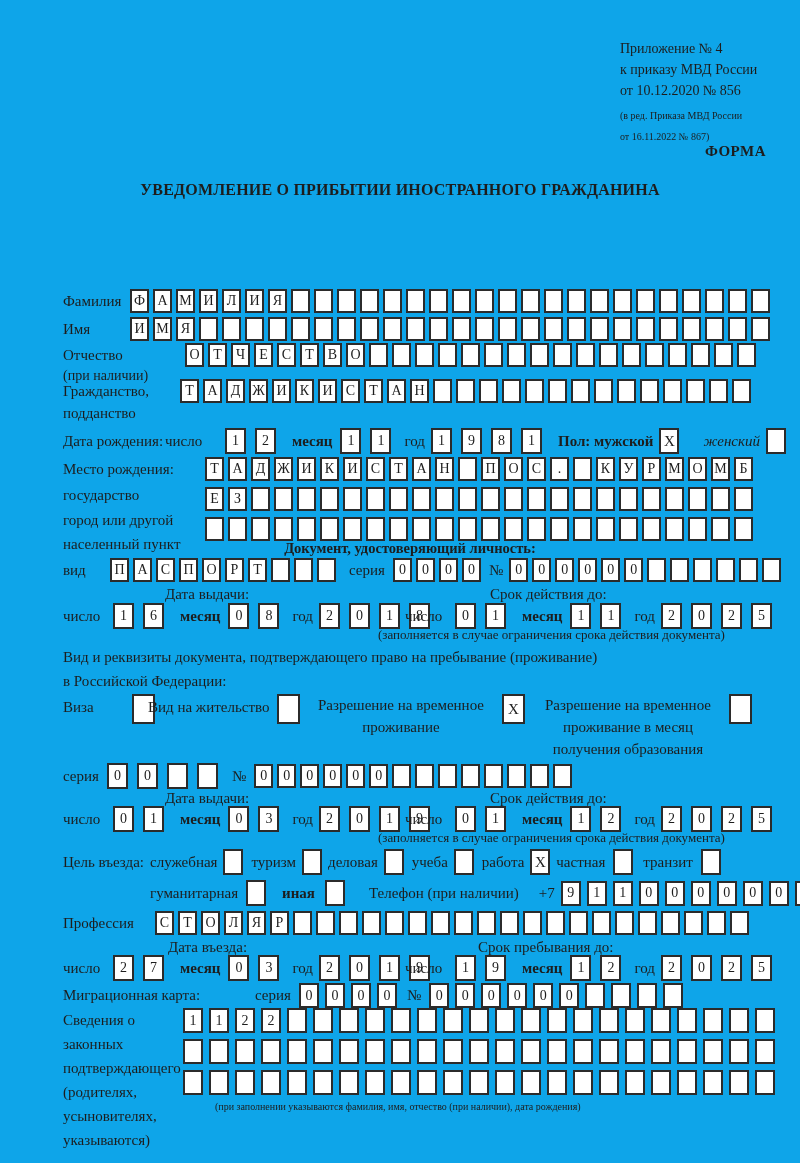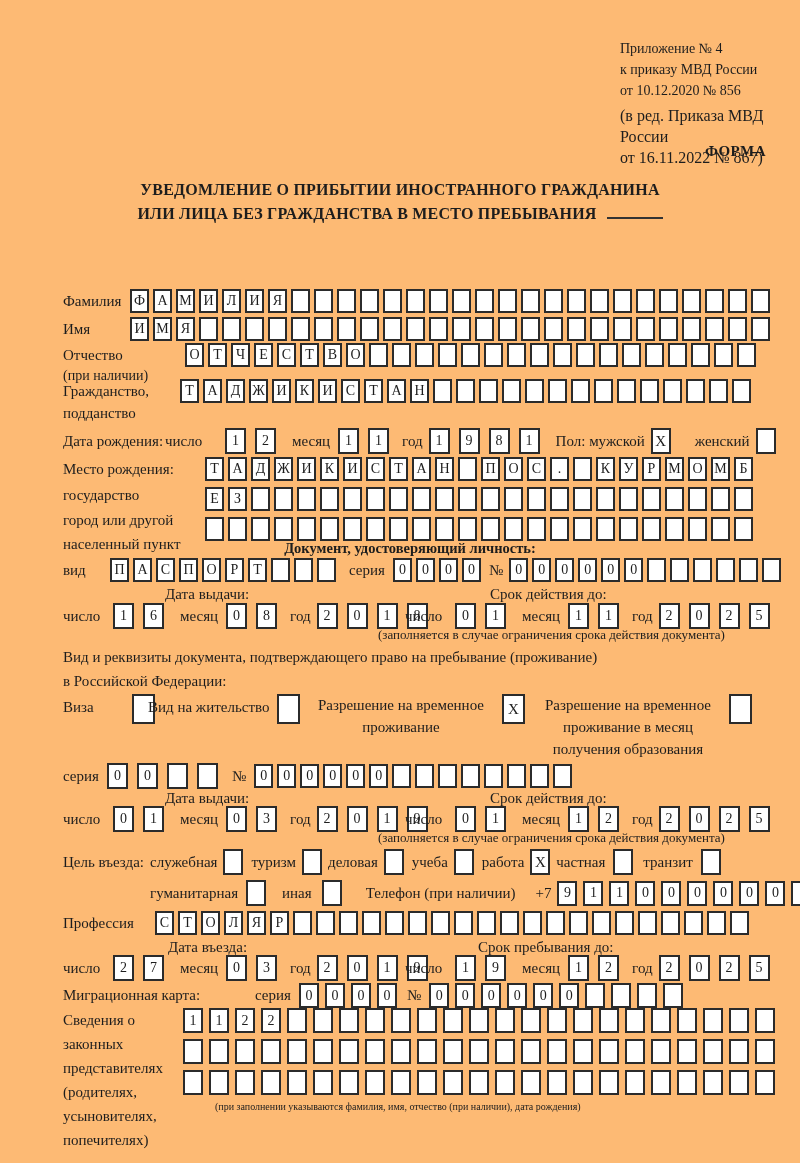--- a/index.html
+++ b/index.html
@@ -2,30 +2,30 @@
 <html><head>
 <meta charset="utf-8">
 <style>
   * { margin:0; padding:0; box-sizing:border-box; }
   html,body { background:#ffffff; }
   body {
     width:800px; height:1163px; position:relative;
     font-family:"Liberation Serif","DejaVu Serif",serif;
     color:#1d1d1d;
   }
-  .page { position:absolute; inset:0; width:800px; height:1163px; background:#fdba74; overflow:hidden; }
+  .page { position:absolute; inset:0; width:800px; height:1163px; background:#0ea5e9; overflow:hidden; }
   .r { position:absolute; display:flex; align-items:center; white-space:nowrap; font-size:15px; }
   .txt { position:absolute; white-space:nowrap; font-size:15px; }
   .b { font-weight:bold; }
   .sm { font-size:13px; }
   .center { text-align:center; }
 
   
   .hdr { position:absolute; left:620px; top:38px; font-size:14px; line-height:21px; }
-  .hdr .edline { font-size:16px; }
+  .hdr .edline { font-size:10px; }
   .hdr .gap { margin-top:4px; }
   .forma { position:absolute; left:620px; top:143px; width:146px; text-align:right; font-weight:bold; font-size:15px; letter-spacing:.5px; }
 
   .title { position:absolute; left:0; top:178px; width:800px; text-align:center; font-weight:bold; font-size:16px; line-height:24px; letter-spacing:.2px; }
   .title-underline { display:inline-block; width:56px; border-bottom:2.5px solid #333; margin-left:10px; vertical-align:baseline; }
 
   .sec-heading { position:absolute; left:63px; top:241px; font-weight:bold; font-size:15px; letter-spacing:.2px; }
 
   
   .cells { display:flex; gap:4px; }
@@ -54,44 +54,43 @@
   .w117 { display:inline-block; width:117px; }
   .w122 { display:inline-block; width:122px; }
   .w102 { display:inline-block; width:102px; }
   .w47 { display:inline-block; width:47px; }
   .w44 { display:inline-block; width:44px; }
   .w45 { display:inline-block; width:45px; }
   .w92 { display:inline-block; width:92px; }
   .w129 { display:inline-block; width:129px; }
   .w192 { display:inline-block; width:192px; }
   .ml6 { margin-left:6px; } .ml8 { margin-left:8px; } .ml10 { margin-left:10px; }
-  .ml13 { margin-left:13px; } .ml14 { margin-left:14px; } .ml16 { margin-left:16px; }
+  .ml13 { margin-left:13px; } .ml14 { margin-left:14px; } .ml16 { margin-left:16px;font-weight:bold; }
   .ml20 { margin-left:20px; } .ml24 { margin-left:24px; }
-  .mr6 { margin-right:6px; } .mr8 { margin-right:8px; } .mr10 { margin-right:6px; }
+  .mr6 { margin-right:6px; } .mr8 { margin-right:8px; } .mr10 { margin-right:6px;font-style:italic; }
 
   .two-line { display:inline-block; width:182px; text-align:center; line-height:22px; white-space:normal; font-size:15px; }
   .res-row { align-items:flex-start; }
 </style>
 </head>
 <body>
 
 <div class="page">
 
   <div class="hdr">
     <div>Приложение № 4</div>
     <div>к приказу МВД России</div>
     <div>от 10.12.2020 № 856</div>
     <div class="edline gap">(в ред. Приказа МВД России</div>
     <div class="edline">от 16.11.2022 № 867)</div>
   </div>
   <div class="forma">ФОРМА</div>
 
   <div class="title">
     <div>УВЕДОМЛЕНИЕ О ПРИБЫТИИ ИНОСТРАННОГО ГРАЖДАНИНА</div>
-    <div><span>ИЛИ ЛИЦА БЕЗ ГРАЖДАНСТВА В МЕСТО ПРЕБЫВАНИЯ</span><span class="title-underline"></span></div>
   </div>
 
 
   <div class="r" style="left:63px; top:289px;">
     <span class="w67">Фамилия</span>
     <span class="cells">
         <span class="c">Ф</span>
         <span class="c">А</span>
         <span class="c">М</span>
         <span class="c">И</span>
@@ -647,24 +646,24 @@
         <span class="c">0</span>
         <span class="c"></span>
         <span class="c"></span>
         <span class="c"></span>
         <span class="c"></span>
       </span>
   </div>
 
   <div class="txt" style="left:63px; top:1012px;">Сведения о</div>
   <div class="txt" style="left:63px; top:1036px;">законных</div>
-  <div class="txt" style="left:63px; top:1060px;">представителях</div>
+  <div class="txt" style="left:63px; top:1060px;">подтверждающего</div>
   <div class="txt" style="left:63px; top:1084px;">(родителях,</div>
   <div class="txt" style="left:63px; top:1108px;">усыновителях,</div>
-  <div class="txt" style="left:63px; top:1132px;">попечителях)</div>
+  <div class="txt" style="left:63px; top:1132px;">указываются)</div>
 
   <div class="r" style="left:183px; top:1008px;">
     <span class="cells md">
         <span class="c">1</span>
         <span class="c">1</span>
         <span class="c">2</span>
         <span class="c">2</span>
         <span class="c"></span>
         <span class="c"></span>
         <span class="c"></span>

